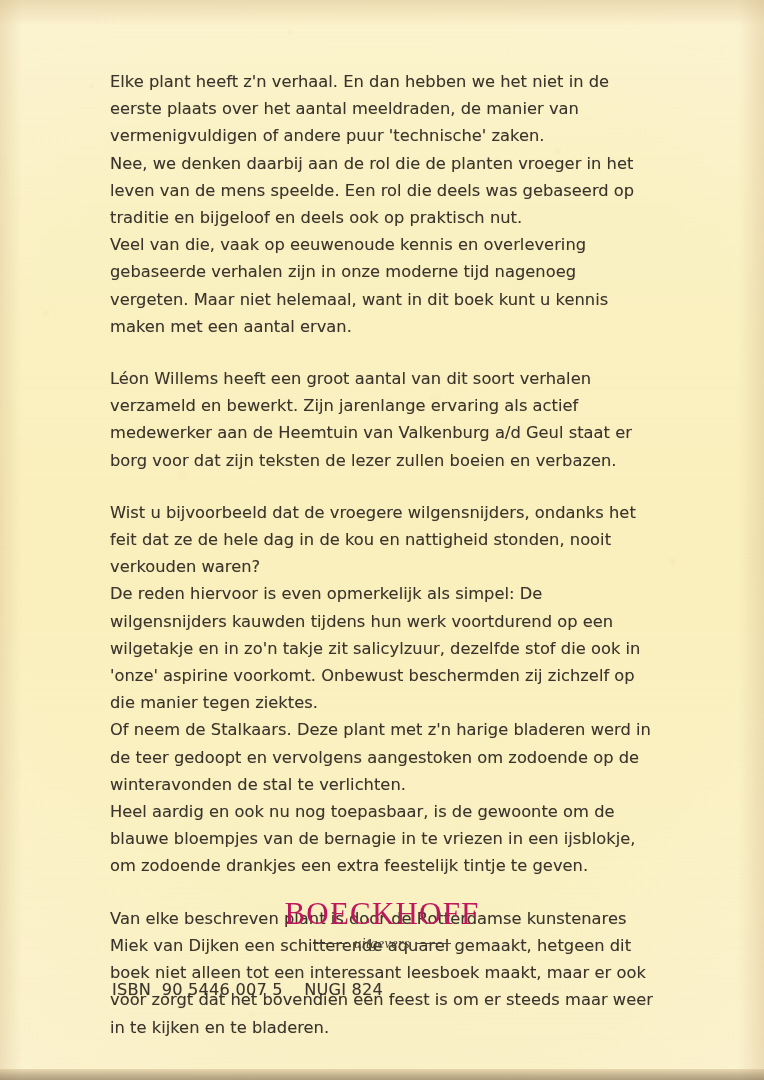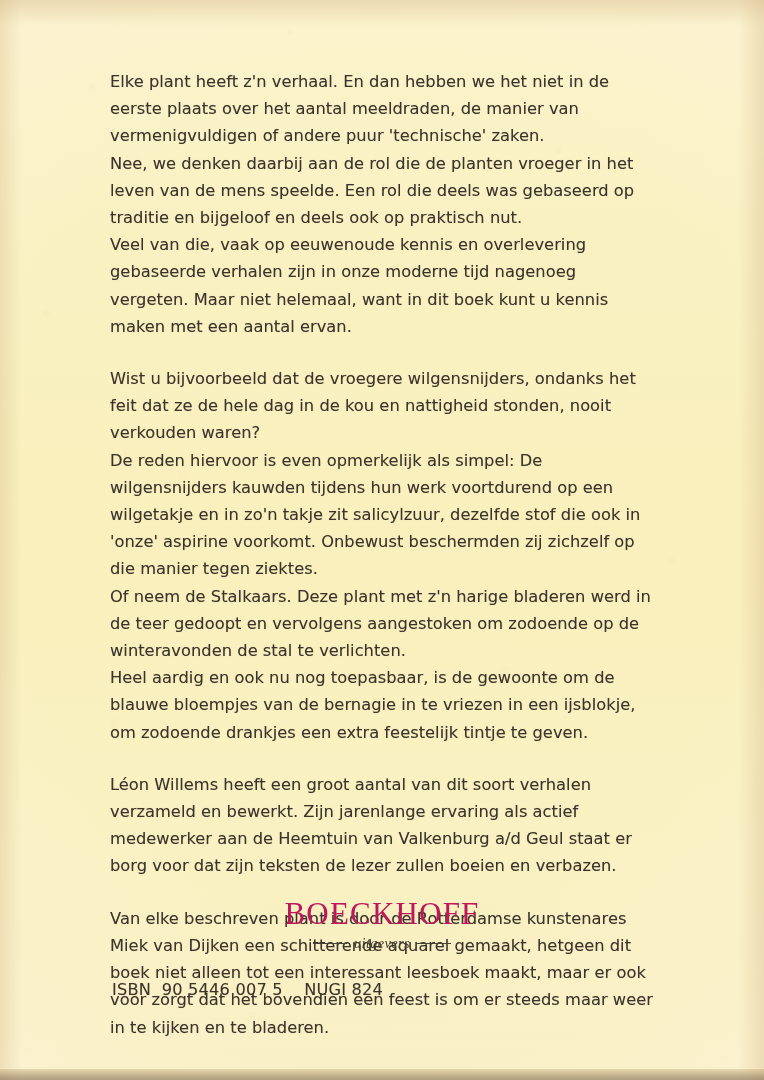--- a/index.html
+++ b/index.html
@@ -169,25 +169,25 @@
   <div class="edge-top"></div>
   <div class="edge-left"></div>
   <div class="edge-right"></div>
 
   <div class="content">
 
     <div class="blurb">
       <p class="para">Elke plant heeft z'n verhaal. En dan hebben we het niet in de eerste plaats over het aantal meeldraden, de manier van vermenigvuldigen of andere puur 'technische' zaken.
 Nee, we denken daarbij aan de rol die de planten vroeger in het leven van de mens speelde. Een rol die deels was gebaseerd op traditie en bijgeloof en deels ook op praktisch nut.
 Veel van die, vaak op eeuwenoude kennis en overlevering gebaseerde verhalen zijn in onze moderne tijd nagenoeg vergeten. Maar niet helemaal, want in dit boek kunt u kennis maken met een aantal ervan.</p>
+      <p class="para">Léon Willems heeft een groot aantal van dit soort verhalen verzameld en bewerkt. Zijn jarenlange ervaring als actief medewerker aan de Heemtuin van Valkenburg a/d Geul staat er borg voor dat zijn teksten de lezer zullen boeien en verbazen.</p>
       <p class="para">Wist u bijvoorbeeld dat de vroegere wilgensnijders, ondanks het feit dat ze de hele dag in de kou en nattigheid stonden, nooit verkouden waren?
 De reden hiervoor is even opmerkelijk als simpel: De wilgensnijders kauwden tijdens hun werk voortdurend op een wilgetakje en in zo'n takje zit salicylzuur, dezelfde stof die ook in 'onze' aspirine voorkomt. Onbewust beschermden zij zichzelf op die manier tegen ziektes.
 Of neem de Stalkaars. Deze plant met z'n harige bladeren werd in de teer gedoopt en vervolgens aangestoken om zodoende op de winteravonden de stal te verlichten.
 Heel aardig en ook nu nog toepasbaar, is de gewoonte om de blauwe bloempjes van de bernagie in te vriezen in een ijsblokje, om zodoende drankjes een extra feestelijk tintje te geven.</p>
-      <p class="para">Léon Willems heeft een groot aantal van dit soort verhalen verzameld en bewerkt. Zijn jarenlange ervaring als actief medewerker aan de Heemtuin van Valkenburg a/d Geul staat er borg voor dat zijn teksten de lezer zullen boeien en verbazen.</p>
       <p class="para">Van elke beschreven plant is door de Rotterdamse kunstenares Miek van Dijken een schitterende aquarel gemaakt, hetgeen dit boek niet alleen tot een interessant leesboek maakt, maar er ook voor zorgt dat het bovendien een feest is om er steeds maar weer in te kijken en te bladeren.</p>
     </div>
 
     <div class="publisher-logo">
       <div class="logo-name">BOECKHOFF</div>
       <div class="logo-sub-row">
         <span class="logo-rule"></span>
         <span class="logo-sub">uitgevers</span>
         <span class="logo-rule"></span>
       </div>

